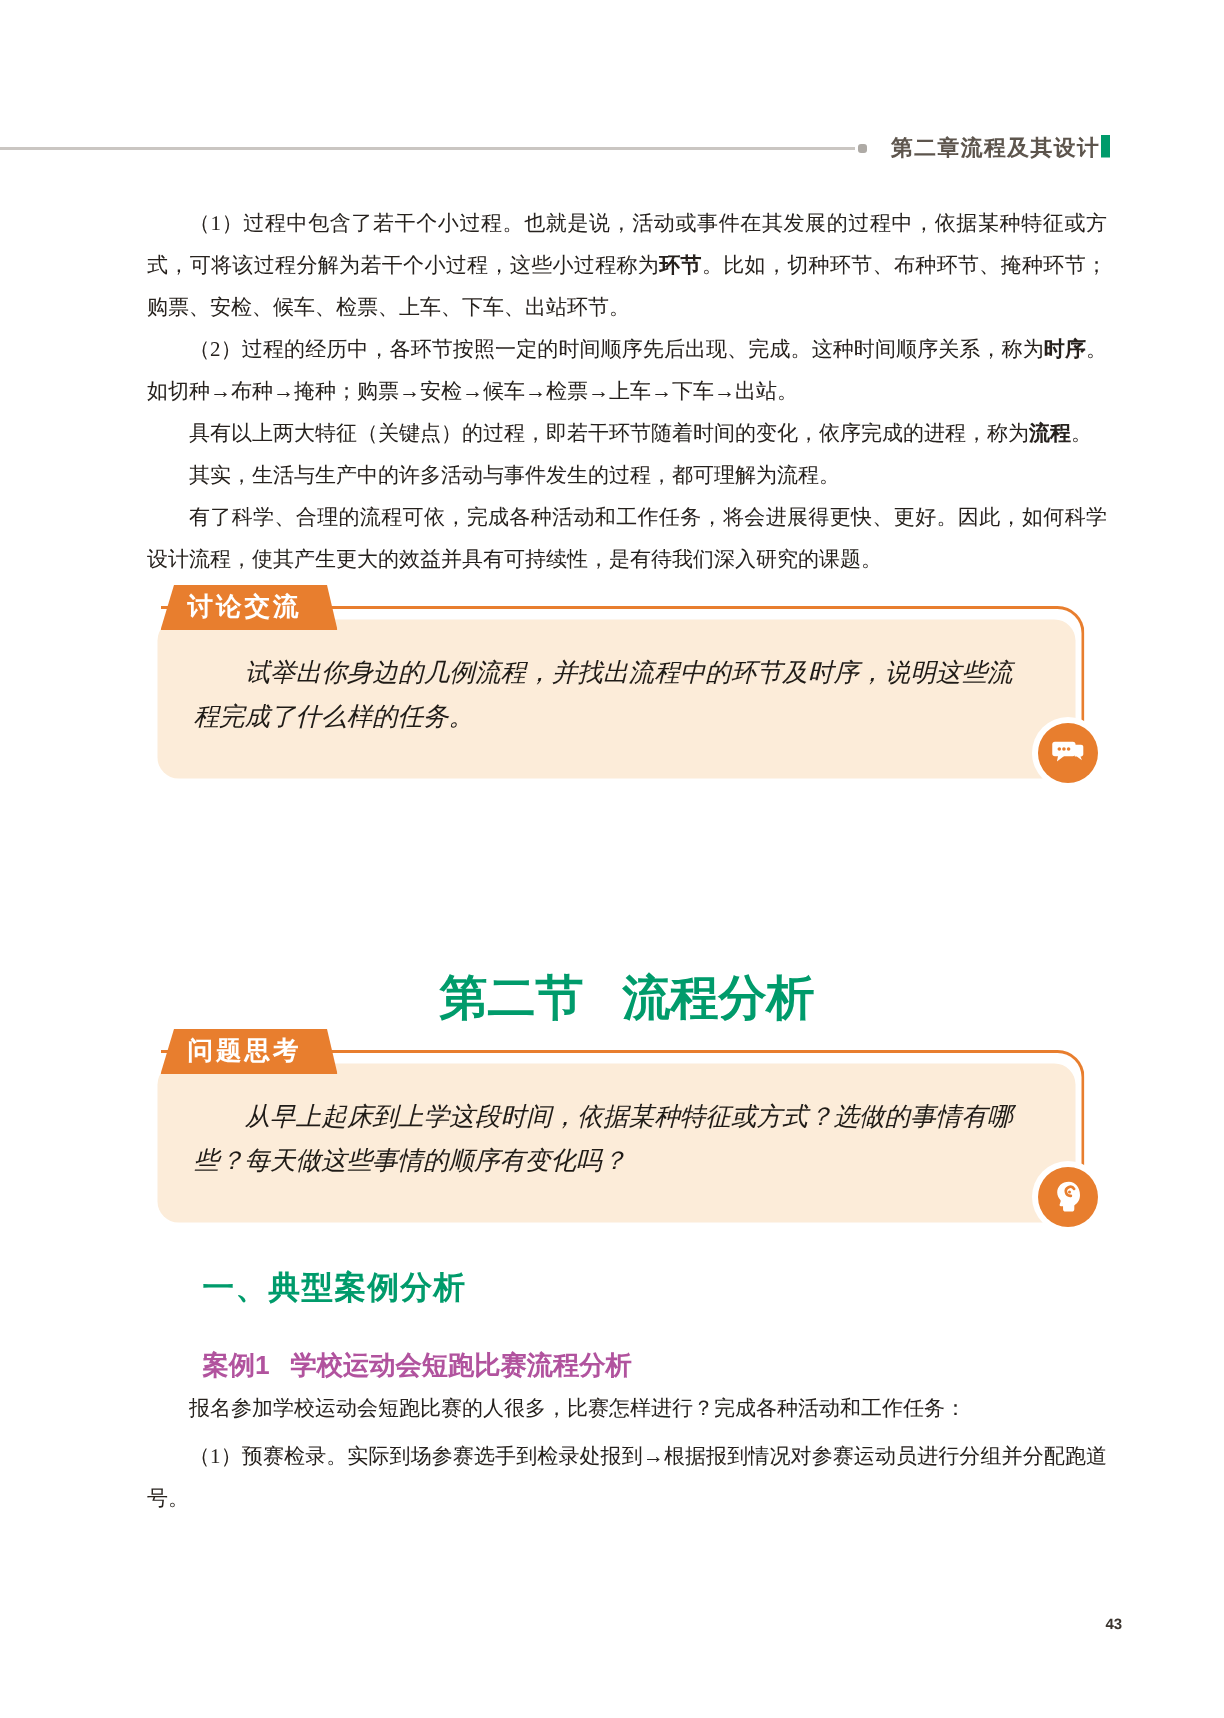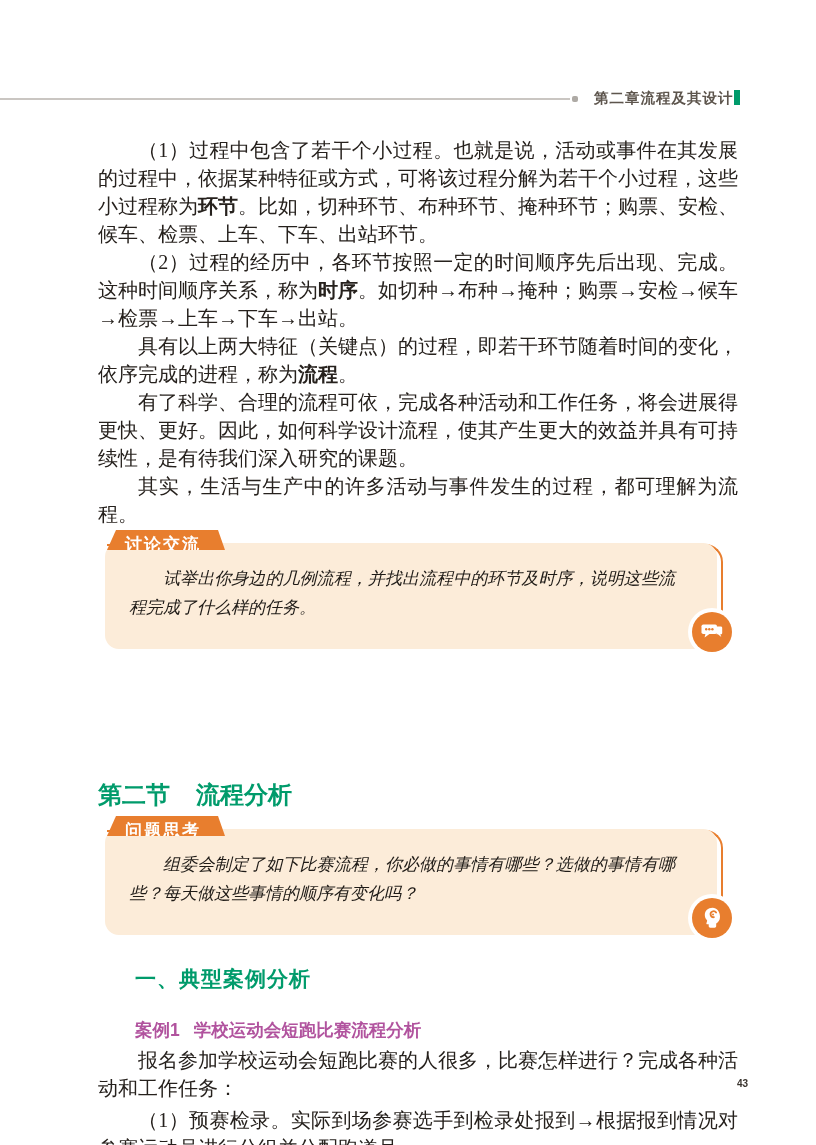--- a/index.html
+++ b/index.html
@@ -19,55 +19,55 @@
   .header-dot{position:absolute;top:96px;left:572px;width:6px;height:6px;border-radius:2px;background:#aeaaa5;}
   .header-text{
     position:absolute;top:89px;left:594px;
     font-family:"Liberation Sans","DejaVu Sans",sans-serif;font-weight:bold;
     font-size:14.5px;color:#5d554d;letter-spacing:1px;white-space:nowrap;
   }
   .header-text .chapter{}
   .header-bar{position:absolute;top:90px;left:734px;width:6px;height:15px;background:var(--green);}
   
   .content{position:absolute;top:136px;left:98px;width:640px;}
-  p.body{margin:0;font-size:20px;line-height:28px;text-align:justify;text-indent:2em;}
+  p.body{margin:0;font-size:14px;line-height:28px;text-align:justify;text-indent:2em;}
   .b{font-weight:bold;}
   
   .callout{position:relative;margin:2px 21px 0 7px;}
   .callout.q{}
   .callout-frame{
     position:absolute;top:14px;left:2px;right:-6px;bottom:6px;
     border-top:2px solid var(--orange);border-right:2px solid var(--orange);
     border-top-right-radius:18px;
   }
   .callout-tag{
     position:relative;z-index:2;width:fit-content;margin-left:2px;
     background:var(--orange);color:#fff;
     font-family:"Liberation Sans","DejaVu Sans",sans-serif;font-weight:bold;
-    font-size:17px;line-height:30px;height:20px;padding:0 24px 0 18px;
+    font-size:17px;line-height:30px;height:30px;padding:0 24px 0 18px;
     letter-spacing:2px;
     clip-path:polygon(9px 0, calc(100% - 7px) 0, 100% 100%, 0 100%);
   }
   .callout-body{
     position:relative;z-index:1;margin-top:-7px;background:var(--peach);
     border-radius:14px;padding:21px 42px 27px 24px;
   }
   .callout-body p{
     margin:0;font-size:17px;line-height:29px;text-indent:2em;text-align:justify;
     font-style:italic;color:#1f1b17;
   }
   .callout-icon{
     position:absolute;right:-15px;bottom:-3px;width:40px;height:40px;border-radius:50%;
     background:var(--orange);box-shadow:0 0 0 4px #fff;z-index:3;
     display:flex;align-items:center;justify-content:center;
   }
   
   .section-title{
-    margin:127px 0 0;text-align:left;color:var(--green);
-    font-family:"Liberation Sans","DejaVu Sans",sans-serif;font-weight:bold;font-size:24px;
+    margin:127px 0 0;text-align:center;color:var(--green);
+    font-family:"Liberation Sans","DejaVu Sans",sans-serif;font-weight:bold;font-size:32px;
     line-height:38px;
   }
   .section-title .num{margin-right:26px;}
   .subsection-heading{
     margin:30px 0 0 37px;color:var(--green);
     font-family:"Liberation Sans","DejaVu Sans",sans-serif;font-weight:bold;font-size:21px;
     line-height:28px;letter-spacing:1px;
   }
   .case-title{
     margin:25px 0 0 37px;color:var(--purple);
@@ -93,22 +93,22 @@
   <div class="header-text">
     <span class="chapter">第二章</span><span>流程及其设计</span>
   </div>
   <div class="header-bar"></div>
 
   <div class="content">
 
     <p class="body"><span>（1）过程中包含了若干个小过程。也就是说，活动或事件在其发展的过程中，依据某种特征或方式，可将该过程分解为若干个小过程，这些小过程称为</span><span class="b">环节</span><span>。比如，切种环节、布种环节、掩种环节；购票、安检、候车、检票、上车、下车、出站环节。</span></p>
     <p class="body"><span>（2）过程的经历中，各环节按照一定的时间顺序先后出现、完成。这种时间顺序关系，称为</span><span class="b">时序</span><span>。如切种→布种→掩种；购票→安检→候车→检票→上车→下车→出站。</span></p>
     <p class="body"><span>具有以上两大特征（关键点）的过程，即若干环节随着时间的变化，依序完成的进程，称为</span><span class="b">流程</span><span>。</span></p>
+    <p class="body"><span>其实，生活与生产中的许多活动与事件发生的过程，都可理解为流程。</span></p>
     <p class="body"><span>有了科学、合理的流程可依，完成各种活动和工作任务，将会进展得更快、更好。因此，如何科学设计流程，使其产生更大的效益并具有可持续性，是有待我们深入研究的课题。</span></p>
-    <p class="body"><span>其实，生活与生产中的许多活动与事件发生的过程，都可理解为流程。</span></p>
 
     <section class="callout">
       <div class="callout-frame"></div>
       <div class="callout-tag">
         <span>讨论交流</span>
       </div>
       <div class="callout-body">
         <p>试举出你身边的几例流程，并找出流程中的环节及时序，说明这些流程完成了什么样的任务。</p>
         <div class="callout-icon">
           <svg width="26" height="26" viewBox="0 0 26 26" aria-hidden="true">
@@ -126,21 +126,21 @@
     <h1 class="section-title">
       <span class="num">第二节</span><span>流程分析</span>
     </h1>
 
     <section class="callout q">
       <div class="callout-frame"></div>
       <div class="callout-tag">
         <span>问题思考</span>
       </div>
       <div class="callout-body">
-        <p>组委会制定了如下比赛流程，你必做的事情有哪些？选做的事情有哪些？每天做这些事情的顺序有变化吗？</p>
+        <p>从早上起床到上学这段时间，依据某种特征或方式？选做的事情有哪些？每天做这些事情的顺序有变化吗？</p>
         <div class="callout-icon">
           <svg width="26" height="26" viewBox="0 0 26 26" aria-hidden="true">
             <path fill="#ffffff" d="M13.6 2.8c-4.6 0-7.8 3.1-7.8 7.1 0 2.2.9 3.8 2 5 .3.3.4.7.3 1.1l-.7 2.2c-.1.5.2 1 .8 1h1.5v1.9c0 .9.7 1.6 1.6 1.6h4.3c.9 0 1.6-.7 1.6-1.6v-2.5c1.9-1.2 3.8-3.3 3.8-6.9 0-5-3.2-8.9-7.4-8.9z"></path>
             <path fill="none" stroke="#e87e2e" stroke-width="1.8" stroke-linecap="round" d="M14.9 12.2a3 3 0 1 1 2.2-4.6"></path>
             <circle cx="14" cy="9.6" r="1" fill="#e87e2e"></circle>
           </svg>
         </div>
       </div>
     </section>
 

